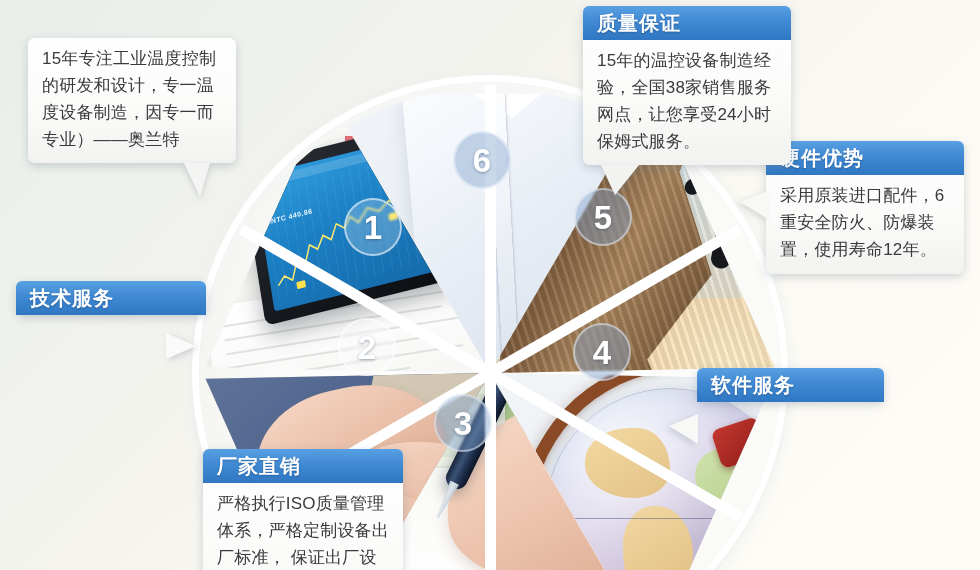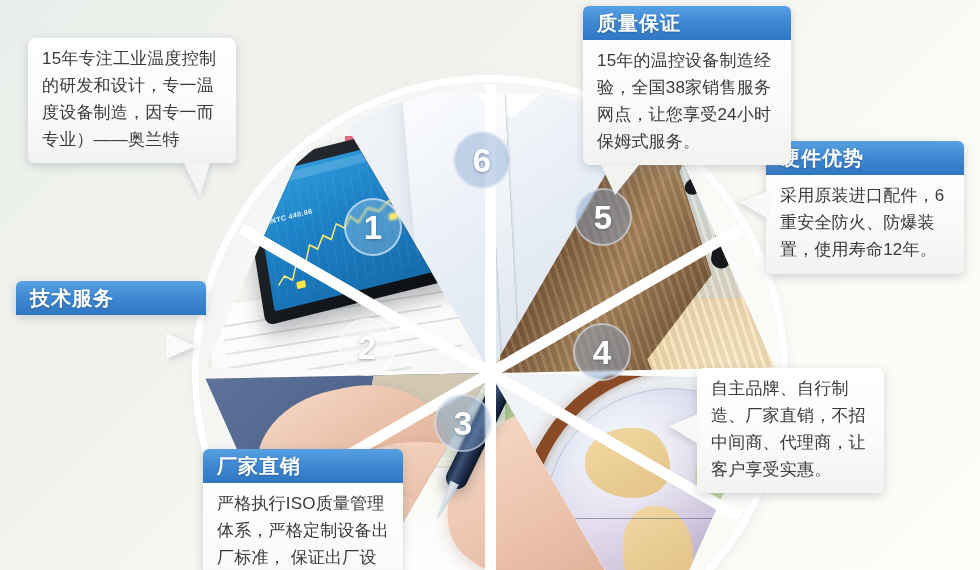--- a/index.html
+++ b/index.html
@@ -419,21 +419,21 @@
     <div class="tail"></div>
   </div>
 
   <div class="callout" id="co3">
     <div class="co-hd">厂家直销</div>
     <div class="co-bd">严格执行ISO质量管理体系，严格定制设备出厂标准， 保证出厂设备无缺陷、无安全隐患。</div>
 
   </div>
 
   <div class="callout" id="co4">
-    <div class="co-bd">自主品牌、自行制造、厂家直销，不招中间商、代理商，让客户享受实惠。</div>
+    <div class="co-hd">软件服务</div>
     <div class="tail"></div>
   </div>
 
   <div class="callout" id="co5">
     <div class="co-hd">硬件优势</div>
     <div class="co-bd">采用原装进口配件，6重安全防火、防爆装置，使用寿命12年。</div>
     <div class="tail"></div>
   </div>
 
   <div class="callout" id="co6">

